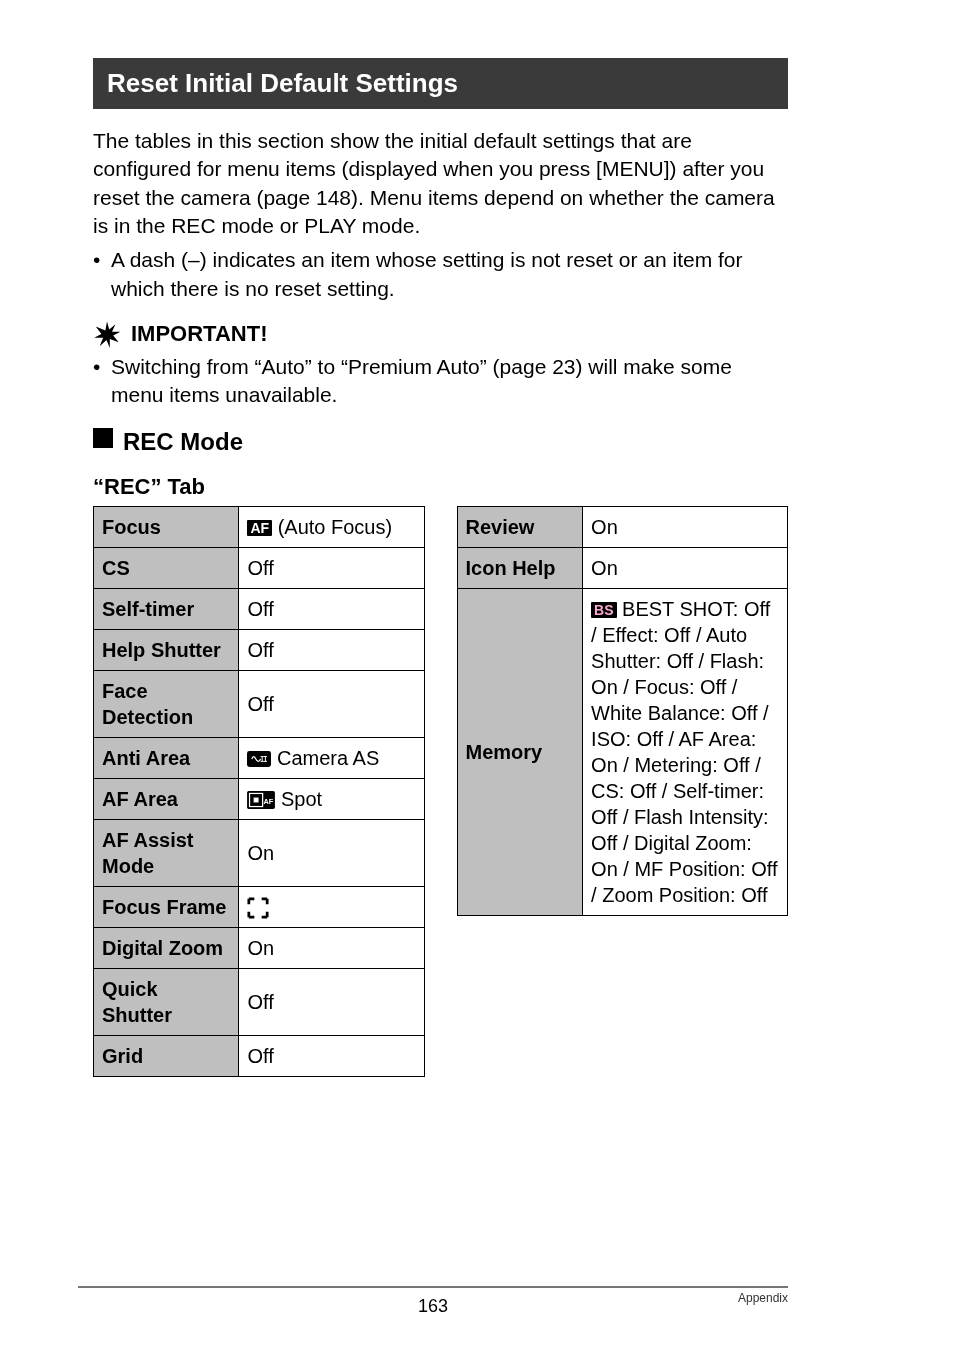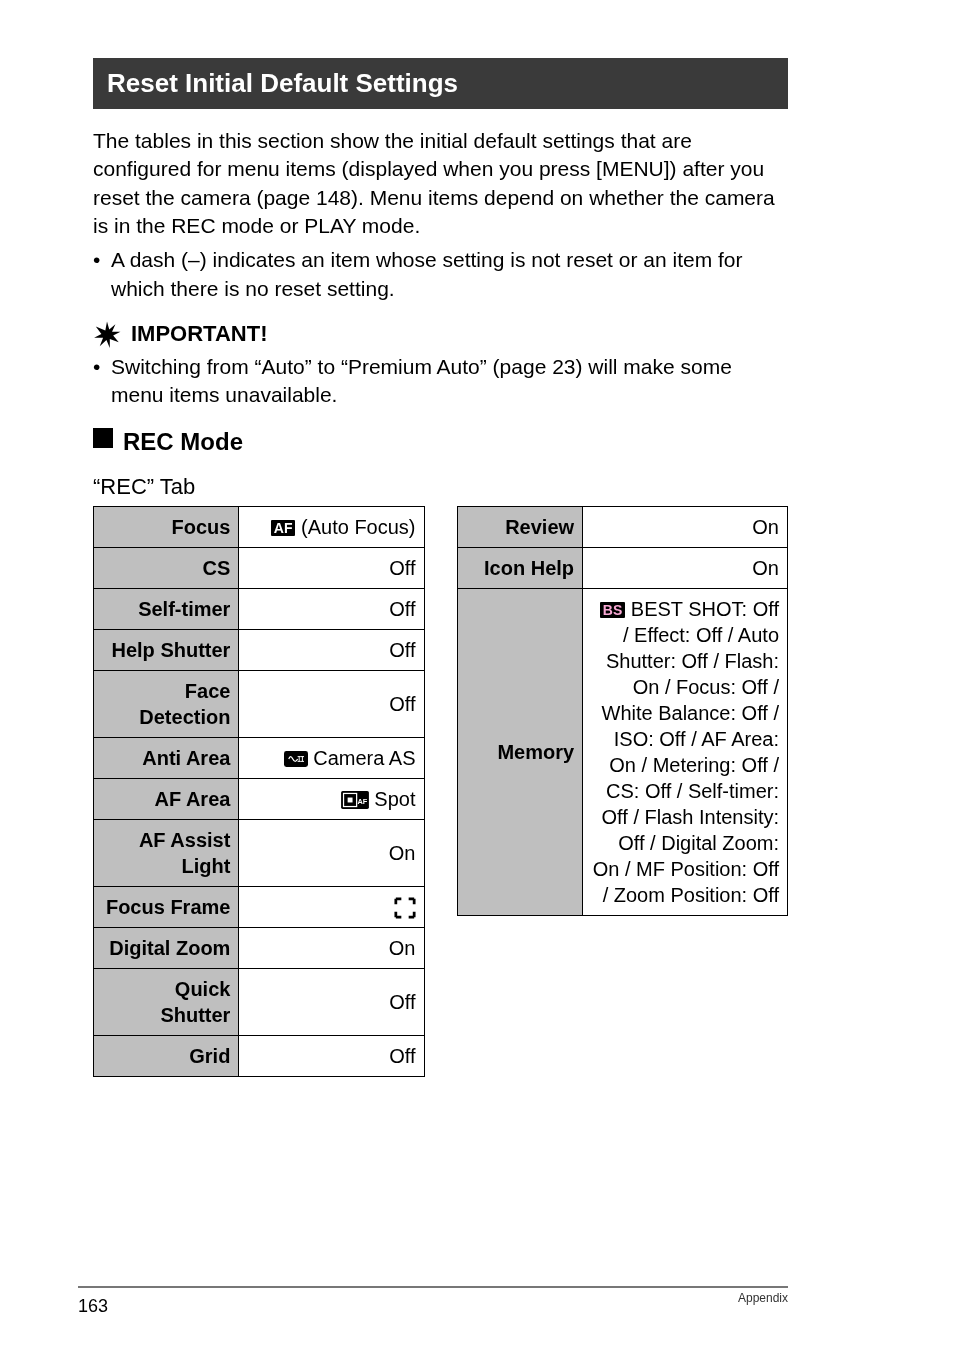--- a/index.html
+++ b/index.html
@@ -8,32 +8,32 @@
   .title-bar { background: #3a3a3a; color: #fff; font-size: 26px; font-weight: bold; padding: 10px 14px; margin-bottom: 18px; }
   .intro { font-size: 21px; line-height: 1.35; margin-bottom: 6px; }
   .bullet { display: flex; font-size: 21px; line-height: 1.35; }
   .bullet .dot { width: 18px; flex: 0 0 18px; }
   .bullet .btxt { flex: 1; }
   .important-row { display: flex; align-items: flex-start; margin-top: 18px; margin-bottom: 4px; }
   .important-label { font-weight: bold; font-size: 22px; margin-left: 10px; }
   .starburst { width: 28px; height: 28px; }
   .sq { display: inline-block; width: 20px; height: 20px; background: #000; margin-right: 10px; vertical-align: -2px; }
   .mode-row { font-size: 24px; font-weight: bold; margin-top: 18px; margin-bottom: 18px; display: flex; align-items: flex-start; }
-  .tab-label { font-size: 22px; font-weight: normal; margin-bottom: 6px; }
+  .tab-label { font-size: 22px; font-weight: bold; margin-bottom: 6px; }
   .columns { display: flex; gap: 32px; align-items: flex-start; }
-  .col { flex: 1; text-align: right; }
+  .col { flex: 1; }
   table { border-collapse: collapse; width: 100%; font-size: 20px; }
   td { border: 1.5px solid #000; padding: 7px 8px; vertical-align: middle; line-height: 1.3; }
   td.key { background: #bfbfbf; font-weight: bold; width: 44%; }
   td.key2 { background: #bfbfbf; font-weight: bold; width: 38%; }
   .icon { display: inline-block; vertical-align: middle; }
   .af-box { display:inline-block; background:#000; color:#fff; font-weight:bold; font-size:14px; padding:1px 3px; line-height:1; border-radius:1px; vertical-align:middle; }
   .bs-box { display:inline-block; background:#000; color:#f9a8d4; font-weight:bold; font-size:14px; padding:1px 3px; line-height:1; border-radius:1px; vertical-align:middle; }
   .footer { position: absolute; bottom: 40px; left: 78px; right: 78px; border-top: 2px solid #777; padding-top: 8px; font-size: 14px; }
-  .footer .pagenum { text-align: left; font-size: 18px; }
+  .footer .pagenum { text-align: center; font-size: 18px; }
   .footer .apx { position: absolute; right: 0; top: 3px; font-size: 12px; color: #333; }
 </style>
 </head>
 <body>
 
 <div class="page">
 
   <div class="title-bar">Reset Initial Default Settings</div>
 
   <p class="intro">The tables in this section show the initial default settings that are configured for menu items (displayed when you press [MENU]) after you reset the camera (page 148). Menu items depend on whether the camera is in the REC mode or PLAY mode.</p>
@@ -108,21 +108,21 @@
             <svg class="icon" width="28" height="18" viewBox="0 0 34 22">
               <rect x="0" y="0" width="34" height="22" rx="2" fill="#000"></rect>
               <rect x="3" y="3" width="16" height="16" fill="none" stroke="#fff" stroke-width="1.5"></rect>
               <rect x="8" y="8" width="6" height="6" fill="#fff"></rect>
               <text x="26" y="16" font-size="9" fill="#fff" font-family="Arial" font-weight="bold" text-anchor="middle">AF</text>
             </svg>
             <span>Spot</span>
           </td>
         </tr>
         <tr>
-          <td class="key">AF Assist Light</td>
+          <td class="key">AF Assist Mode</td>
           <td>On</td>
         </tr>
         <tr>
           <td class="key">Focus Frame</td>
           <td>
             <svg class="icon" width="22" height="22" viewBox="0 0 24 24">
               <path d="M2 2 L8 2 M2 2 L2 8 M22 2 L16 2 M22 2 L22 8 M2 22 L8 22 M2 22 L2 16 M22 22 L16 22 M22 22 L22 16" stroke="#000" stroke-width="3" fill="none"></path>
             </svg>
             <span></span>
           </td>

